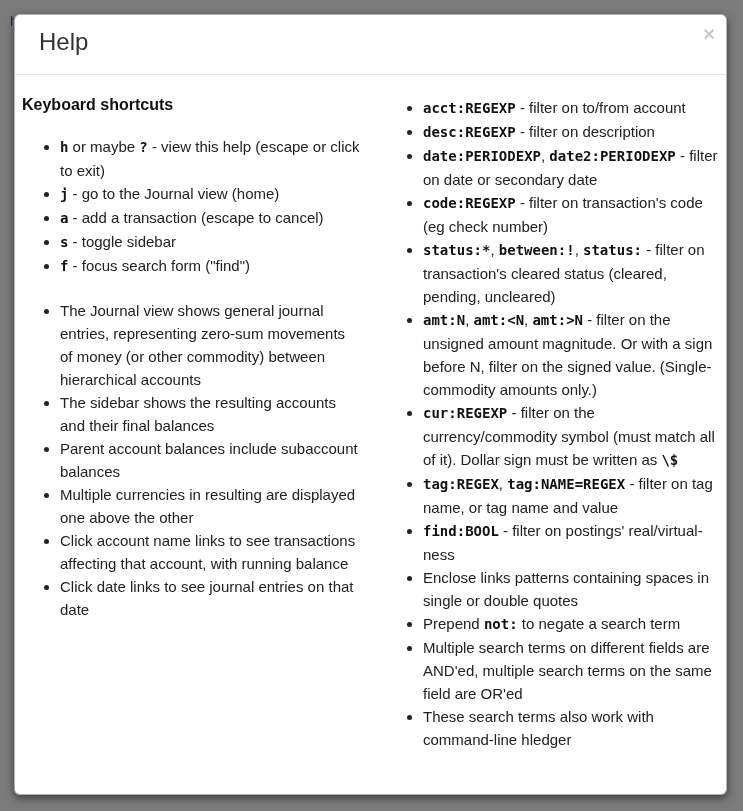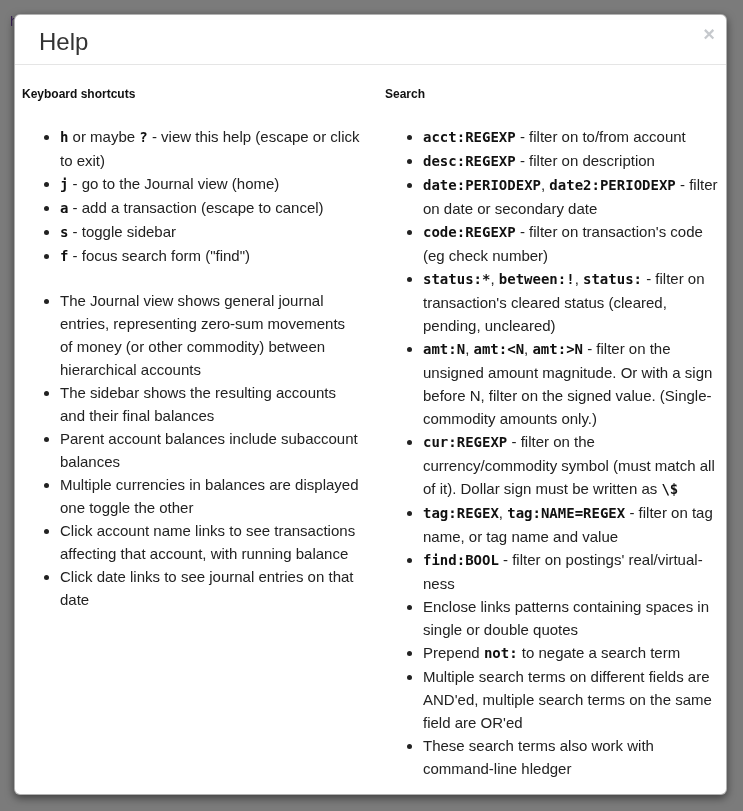--- a/index.html
+++ b/index.html
@@ -21,31 +21,31 @@
   .frag{position:absolute;top:0;background:#1d1d1d;}
   .f1{left:339px;width:3px;height:10px;}
   .f2{left:403px;width:3px;height:10px;}
   .f3{left:481px;width:4px;height:10px;}
   
   .modal{
     position:absolute;left:14px;top:14px;width:713px;height:781px;
     background:#fff;border:1px solid rgba(0,0,0,.3);border-radius:6px;
     box-shadow:0 3px 9px rgba(0,0,0,.5);
   }
-  .modal-header{position:relative;height:50px;border-bottom:1px solid var(--header-border);}
+  .modal-header{position:relative;height:60px;border-bottom:1px solid var(--header-border);}
   .modal-title{position:absolute;left:24px;top:10px;margin:0;font-size:24px;line-height:34px;
     font-weight:500;color:#333;}
   .close{position:absolute;right:11px;top:8px;border:0;background:none;padding:0;
     font-family:"Liberation Sans",sans-serif;font-size:20px;font-weight:700;
     color:var(--close);line-height:22px;cursor:pointer;}
   .modal-body{display:flex;align-items:flex-start;}
   .col{min-height:10px;}
   .col-left{width:364px;padding:0 17px 0 7px;}
   .col-right{width:349px;padding:0 6px 0 7px;}
-  h5{margin:20px 0 10px 0;font-size:12px;line-height:19px;font-weight:700;color:var(--heading);}
+  h5{margin:20px 0 10px 0;font-size:16px;line-height:19px;font-weight:700;color:var(--heading);}
   ul{margin:21px 0 10px 0;padding:0 0 0 38px;list-style:disc outside;}
   li{font-size:15px;line-height:23px;color:var(--text);}
   code{font-family:"DejaVu Sans Mono",monospace;font-weight:700;font-size:14px;
     color:#111;background:none;padding:0;}
 </style>
 </head>
 <body>
 
 <div class="page-top">
   <a class="site-link" href="#">hledger-web</a>
@@ -72,29 +72,28 @@
             <li><code>a</code><span> - add a transaction (escape to cancel)</span></li>
             <li><code>s</code><span> - toggle sidebar</span></li>
             <li><code>f</code><span> - focus search form ("find")</span></li>
           </ul>
       </section>
       <section>
         <ul>
             <li><span>The Journal view shows general journal entries, representing zero-sum movements of money (or other commodity) between hierarchical accounts</span></li>
             <li><span>The sidebar shows the resulting accounts and their final balances</span></li>
             <li><span>Parent account balances include subaccount balances</span></li>
-            <li><span>Multiple currencies in balances are displayed one toggle the other</span></li>
+            <li><span>Multiple currencies in resulting are displayed one above the other</span></li>
             <li><span>Click account name links to see transactions affecting that account, with running balance</span></li>
             <li><span>Click date links to see journal entries on that date</span></li>
           </ul>
       </section>
     </div>
     <div class="col col-right">
       <section>
-        <h5>Search</h5>
         <ul>
             <li><code>acct:REGEXP</code><span> - filter on to/from account</span></li>
             <li><code>desc:REGEXP</code><span> - filter on description</span></li>
             <li><code>date:PERIODEXP</code><span>, </span><code>date2:PERIODEXP</code><span> - filter on date or secondary date</span></li>
             <li><code>code:REGEXP</code><span> - filter on transaction's code (eg check number)</span></li>
             <li><code>status:*</code><span>, </span><code>between:!</code><span>, </span><code>status:</code><span> - filter on transaction's cleared status (cleared, pending, uncleared)</span></li>
             <li><code>amt:N</code><span>, </span><code>amt:&lt;N</code><span>, </span><code>amt:&gt;N</code><span> - filter on the unsigned amount magnitude. Or with a sign before N, filter on the signed value. (Single-commodity amounts only.)</span></li>
             <li><code>cur:REGEXP</code><span> - filter on the currency/commodity symbol (must match all of it). Dollar sign must be written as </span><code>\$</code></li>
             <li><code>tag:REGEX</code><span>, </span><code>tag:NAME=REGEX</code><span> - filter on tag name, or tag name and value</span></li>
             <li><code>find:BOOL</code><span> - filter on postings' real/virtual-ness</span></li>

